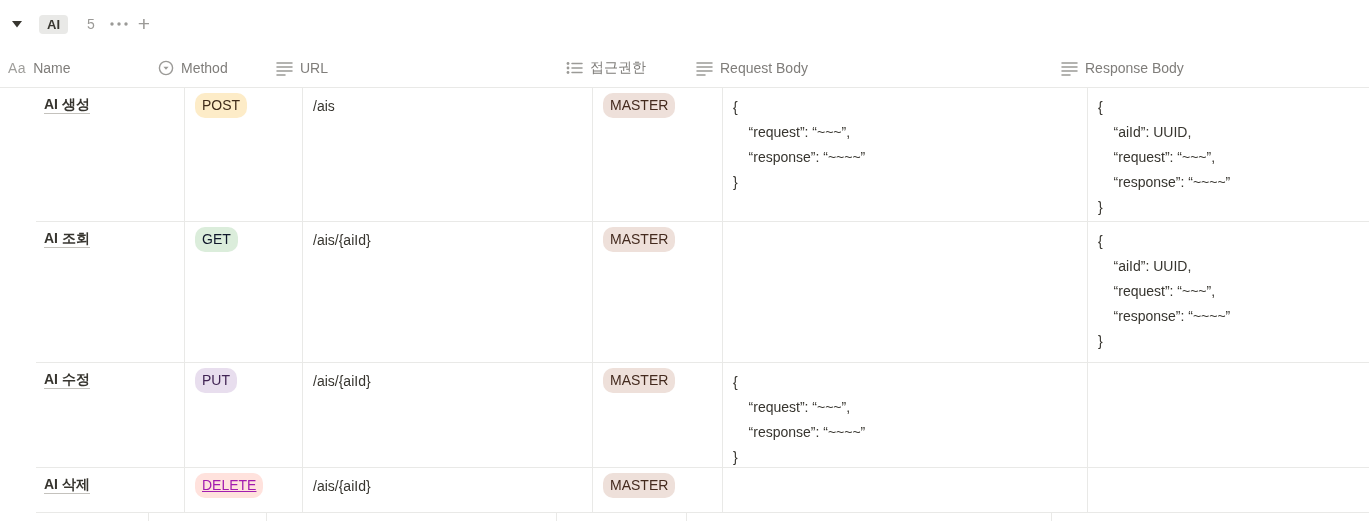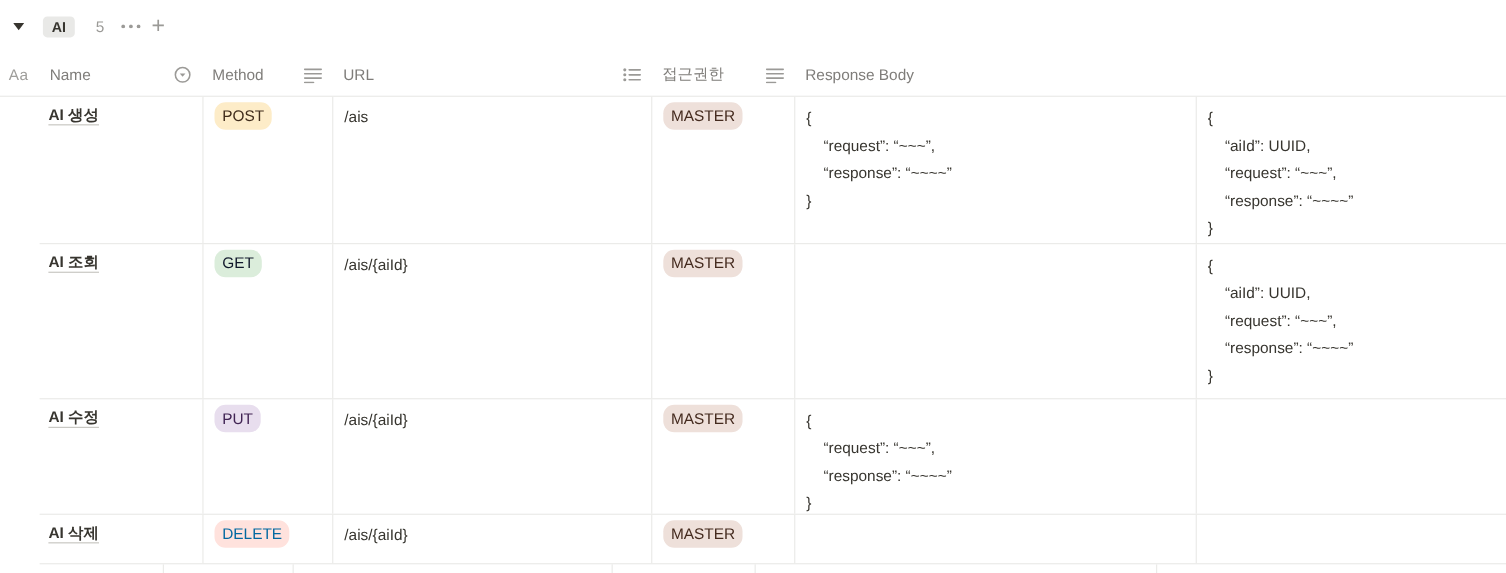--- a/index.html
+++ b/index.html
@@ -44,21 +44,21 @@
 
   
   .grid {
     display: grid;
     grid-template-columns: 148px 118px 290px 130px 365px 1fr;
     width: 1369px;
   }
   .hrow { height: 40px; border-bottom: 1px solid #e9e9e7; }
   .hcell {
     display: flex; align-items: center;
-    gap: 19px;
+    gap: 7px;
     padding: 0 10px;
     font-size: 14px;
     color: #7f7d7a;
     overflow: hidden;
     white-space: nowrap;
     cursor: pointer;
   }
   .hcell.first { padding-left: 8px; }
   .aa { font-size: 14px; color: #9f9e9b; letter-spacing: .5px; }
   .hicon { flex: 0 0 auto; display: flex; }
@@ -165,20 +165,33 @@
       <span class="hicon">
         <svg width="17" height="16" viewBox="0 0 17 16">
           <g stroke="#9b9a97" stroke-width="1.5" stroke-linecap="round">
             <line x1="1" y1="3" x2="16" y2="3"></line>
             <line x1="1" y1="7" x2="16" y2="7"></line>
             <line x1="1" y1="11" x2="16" y2="11"></line>
             <line x1="1" y1="15" x2="9" y2="15"></line>
           </g>
         </svg>
       </span>
+      <span>Request Body</span>
+    </div>
+    <div class="hcell">
+      <span class="hicon">
+        <svg width="17" height="16" viewBox="0 0 17 16">
+          <g stroke="#9b9a97" stroke-width="1.5" stroke-linecap="round">
+            <line x1="1" y1="3" x2="16" y2="3"></line>
+            <line x1="1" y1="7" x2="16" y2="7"></line>
+            <line x1="1" y1="11" x2="16" y2="11"></line>
+            <line x1="1" y1="15" x2="9" y2="15"></line>
+          </g>
+        </svg>
+      </span>
       <span>Response Body</span>
     </div>
   </div>
 
   <div class="grid row r0">
     <div class="cell cell-name">
       <span class="name-text">AI 생성</span>
     </div>
     <div class="cell cell-badge">
       <span class="badge" style="background-color: rgb(253, 236, 200); color: rgb(64, 44, 27);">POST</span>
@@ -251,21 +264,21 @@
     <div class="cell cell-body">
       <div class="json"></div>
     </div>
   </div>
 
   <div class="grid row r3">
     <div class="cell cell-name">
       <span class="name-text">AI 삭제</span>
     </div>
     <div class="cell cell-badge">
-      <span class="badge" style="background-color: rgb(255, 226, 221); color: #0369a1;">DELETE</span>
+      <span class="badge" style="background-color: rgb(255, 226, 221); color: #a21caf; text-decoration: underline;">DELETE</span>
     </div>
     <div class="cell cell-url">
       <span>/ais/{aiId}</span>
     </div>
     <div class="cell cell-badge">
       <span class="badge" style="background-color: rgb(238, 224, 218); color: rgb(68, 42, 30);">MASTER</span>
     </div>
     <div class="cell cell-body">
       <div class="json"></div>
     </div>

